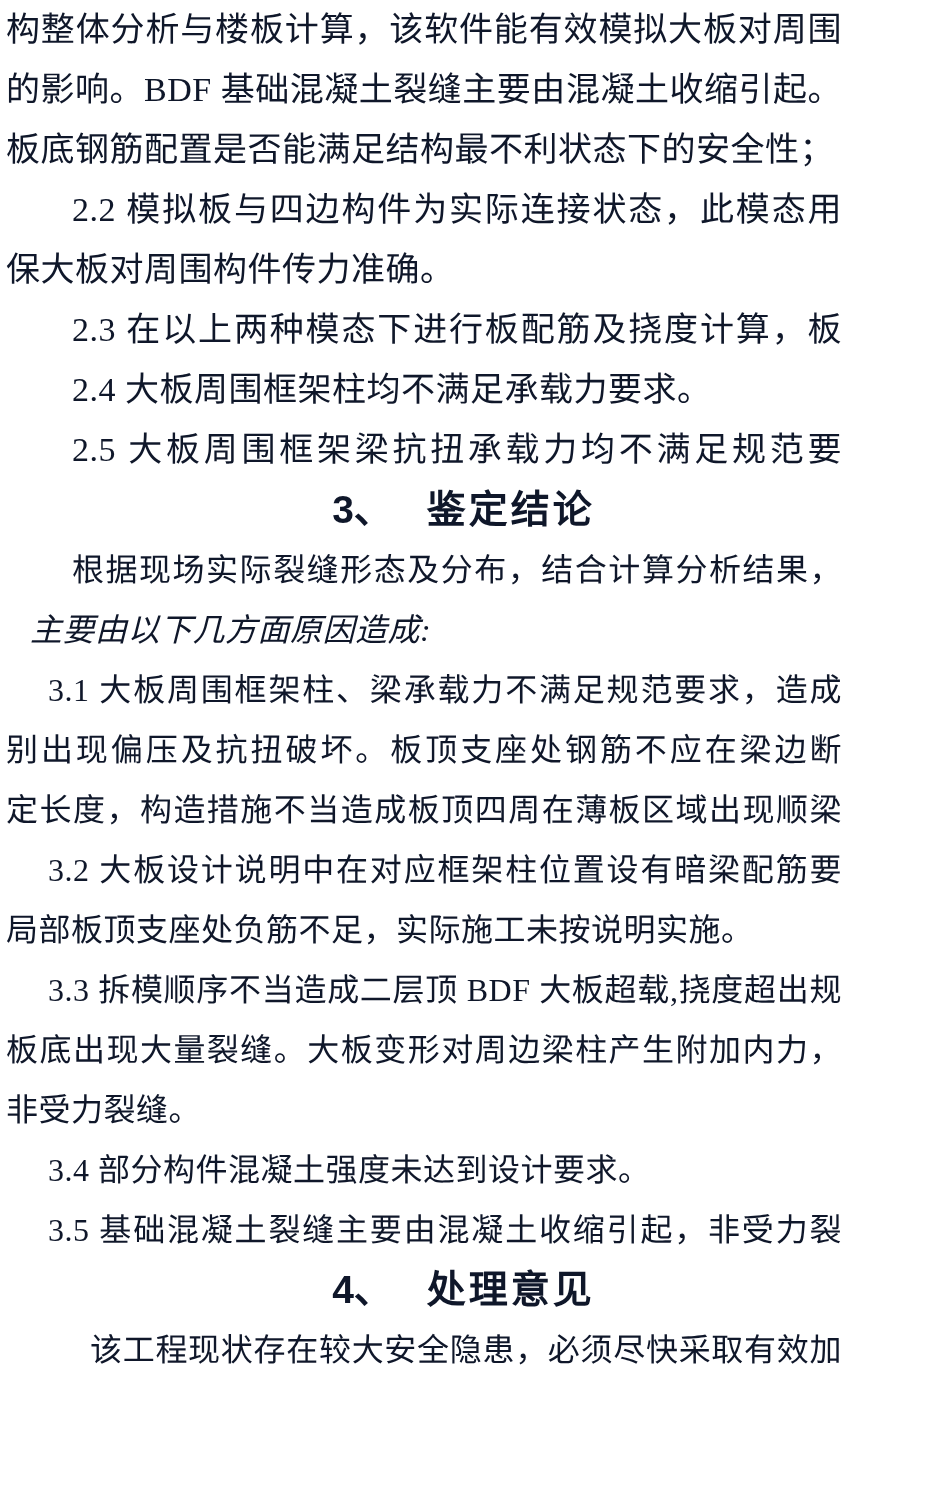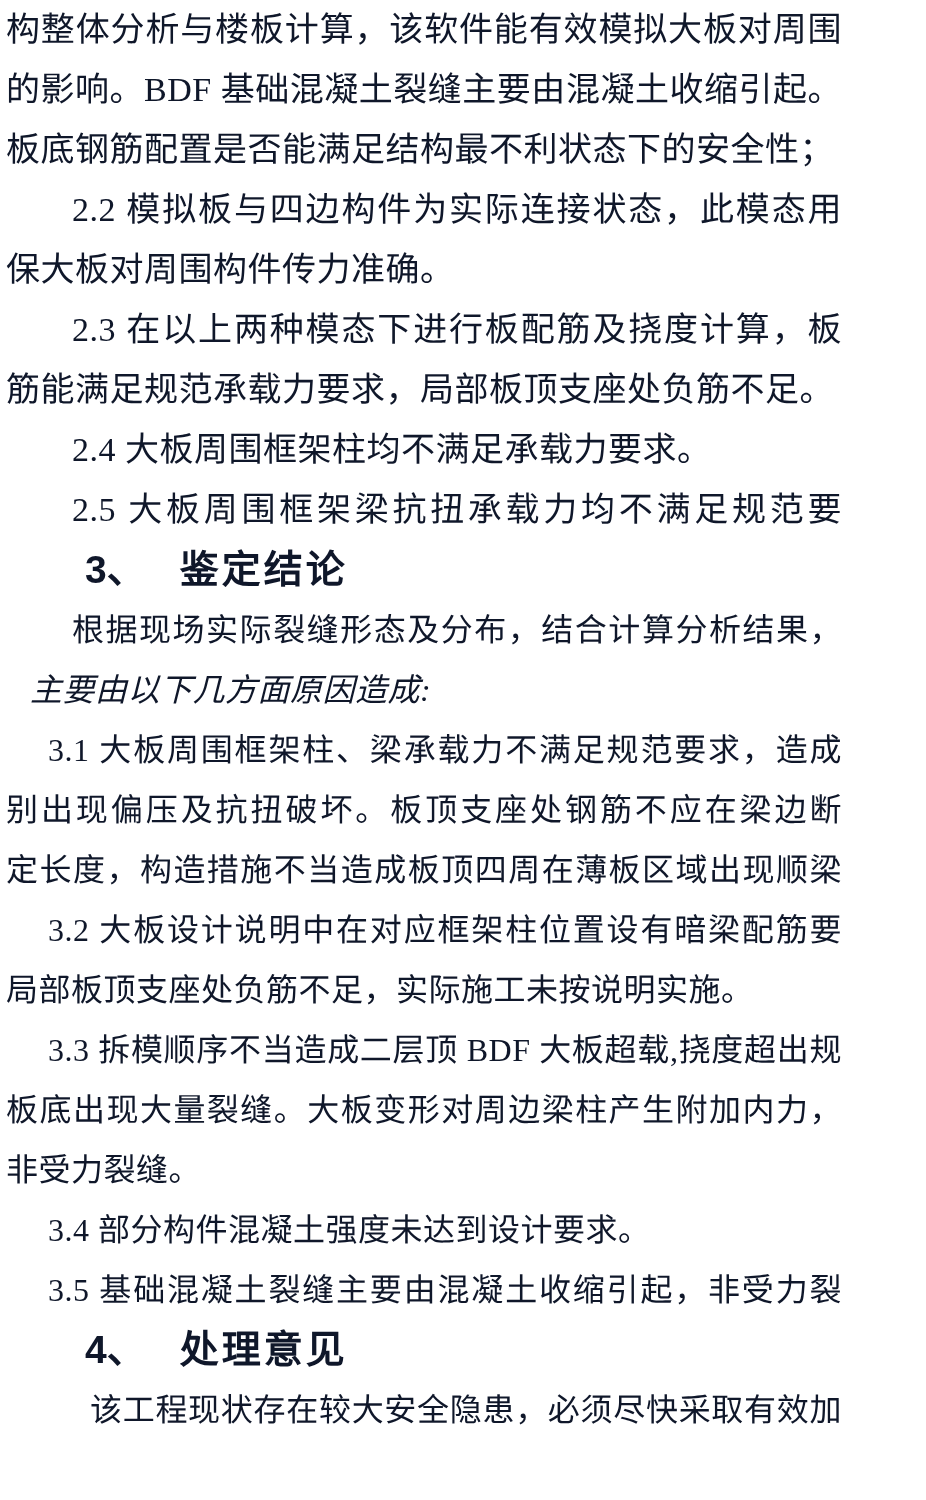--- a/index.html
+++ b/index.html
@@ -41,20 +41,21 @@
   .hang { margin-left: 24px; font-style: italic; }   
   
   .heading {
     height: 60px;
     line-height: 60px;
     padding-left: 79px;
     font-family: "Liberation Sans", "DejaVu Sans", sans-serif;
     font-weight: 700;
     font-size: 39px;
     overflow: hidden;
+    text-align: center;
   }
   .hnum { margin-right: 34px; letter-spacing: 0; }
   .htitle { letter-spacing: 3px; }
 </style>
 </head>
 <body>
 
 <div class="page">
 
   <div class="para s2">
@@ -66,21 +67,20 @@
     <div class="line nofill">板底钢筋配置是否能满足结构最不利状态下的安全性；</div>
   </div>
 
   <div class="para s2">
     <div class="line fill ind2">2.2 模拟板与四边构件为实际连接状态，此模态用以确</div>
     <div class="line nofill">保大板对周围构件传力准确。</div>
   </div>
 
   <div class="para s2">
     <div class="line fill ind2">2.3 在以上两种模态下进行板配筋及挠度计算，板底配</div>
-    <div class="line nofill">筋能满足规范承载力要求，局部板顶支座处负筋不足。</div>
   </div>
 
   <div class="para s2">
     <div class="line nofill ind2">2.4 大板周围框架柱均不满足承载力要求。</div>
   </div>
 
   <div class="para s2">
     <div class="line nofill ind2">2.5 大板周围框架梁抗扭承载力均不满足规范要求。</div>
   </div>
 

